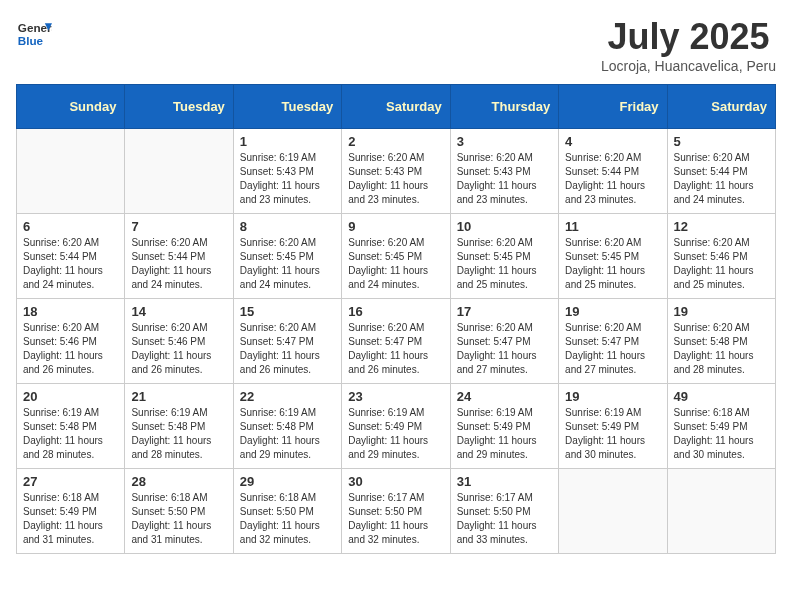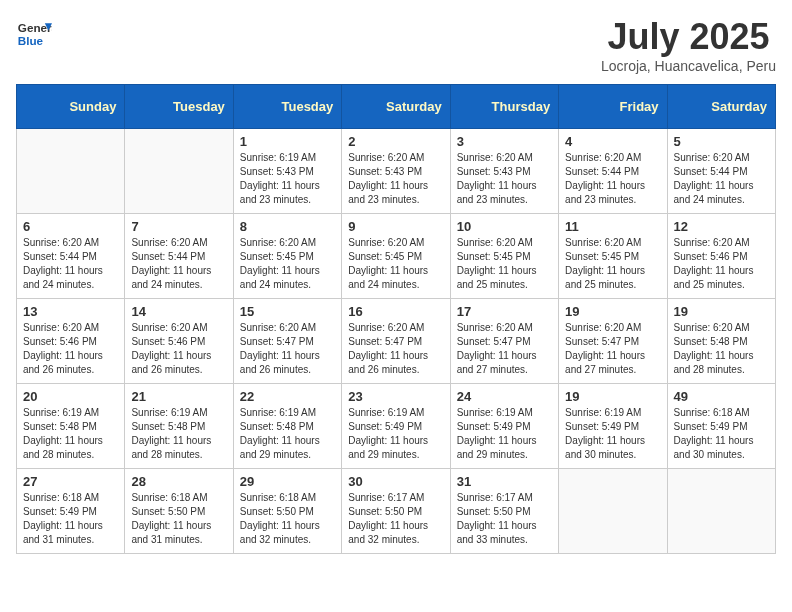--- a/index.html
+++ b/index.html
@@ -157,21 +157,21 @@
           <span class="day-number">11</span>
           <div class="day-info">Sunrise: 6:20 AM<br>Sunset: 5:45 PM<br>Daylight: 11 hours and 25 minutes.</div>
         </td>
         <td>
           <span class="day-number">12</span>
           <div class="day-info">Sunrise: 6:20 AM<br>Sunset: 5:46 PM<br>Daylight: 11 hours and 25 minutes.</div>
         </td>
       </tr>
       <tr class="week-row">
         <td>
-          <span class="day-number">13</span>
+          <span class="day-number">18</span>
           <div class="day-info">Sunrise: 6:20 AM<br>Sunset: 5:46 PM<br>Daylight: 11 hours and 26 minutes.</div>
         </td>
         <td>
           <span class="day-number">14</span>
           <div class="day-info">Sunrise: 6:20 AM<br>Sunset: 5:46 PM<br>Daylight: 11 hours and 26 minutes.</div>
         </td>
         <td>
           <span class="day-number">15</span>
           <div class="day-info">Sunrise: 6:20 AM<br>Sunset: 5:47 PM<br>Daylight: 11 hours and 26 minutes.</div>
         </td>

